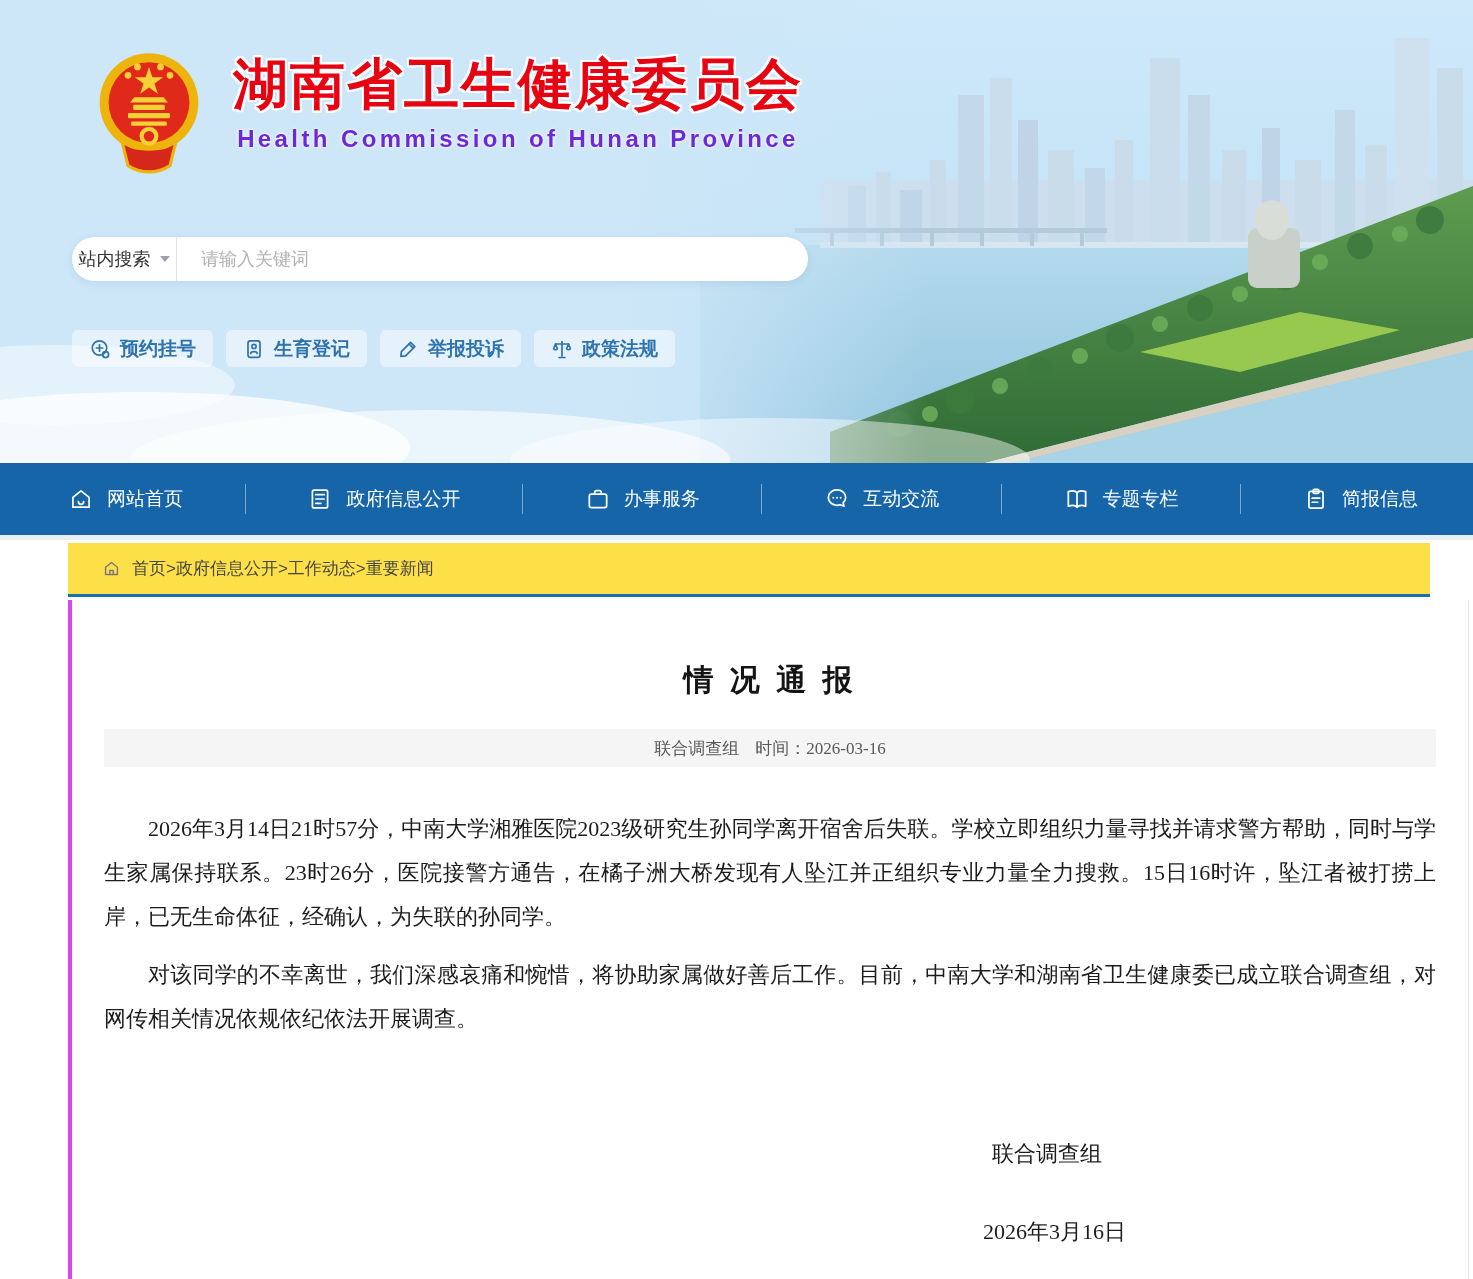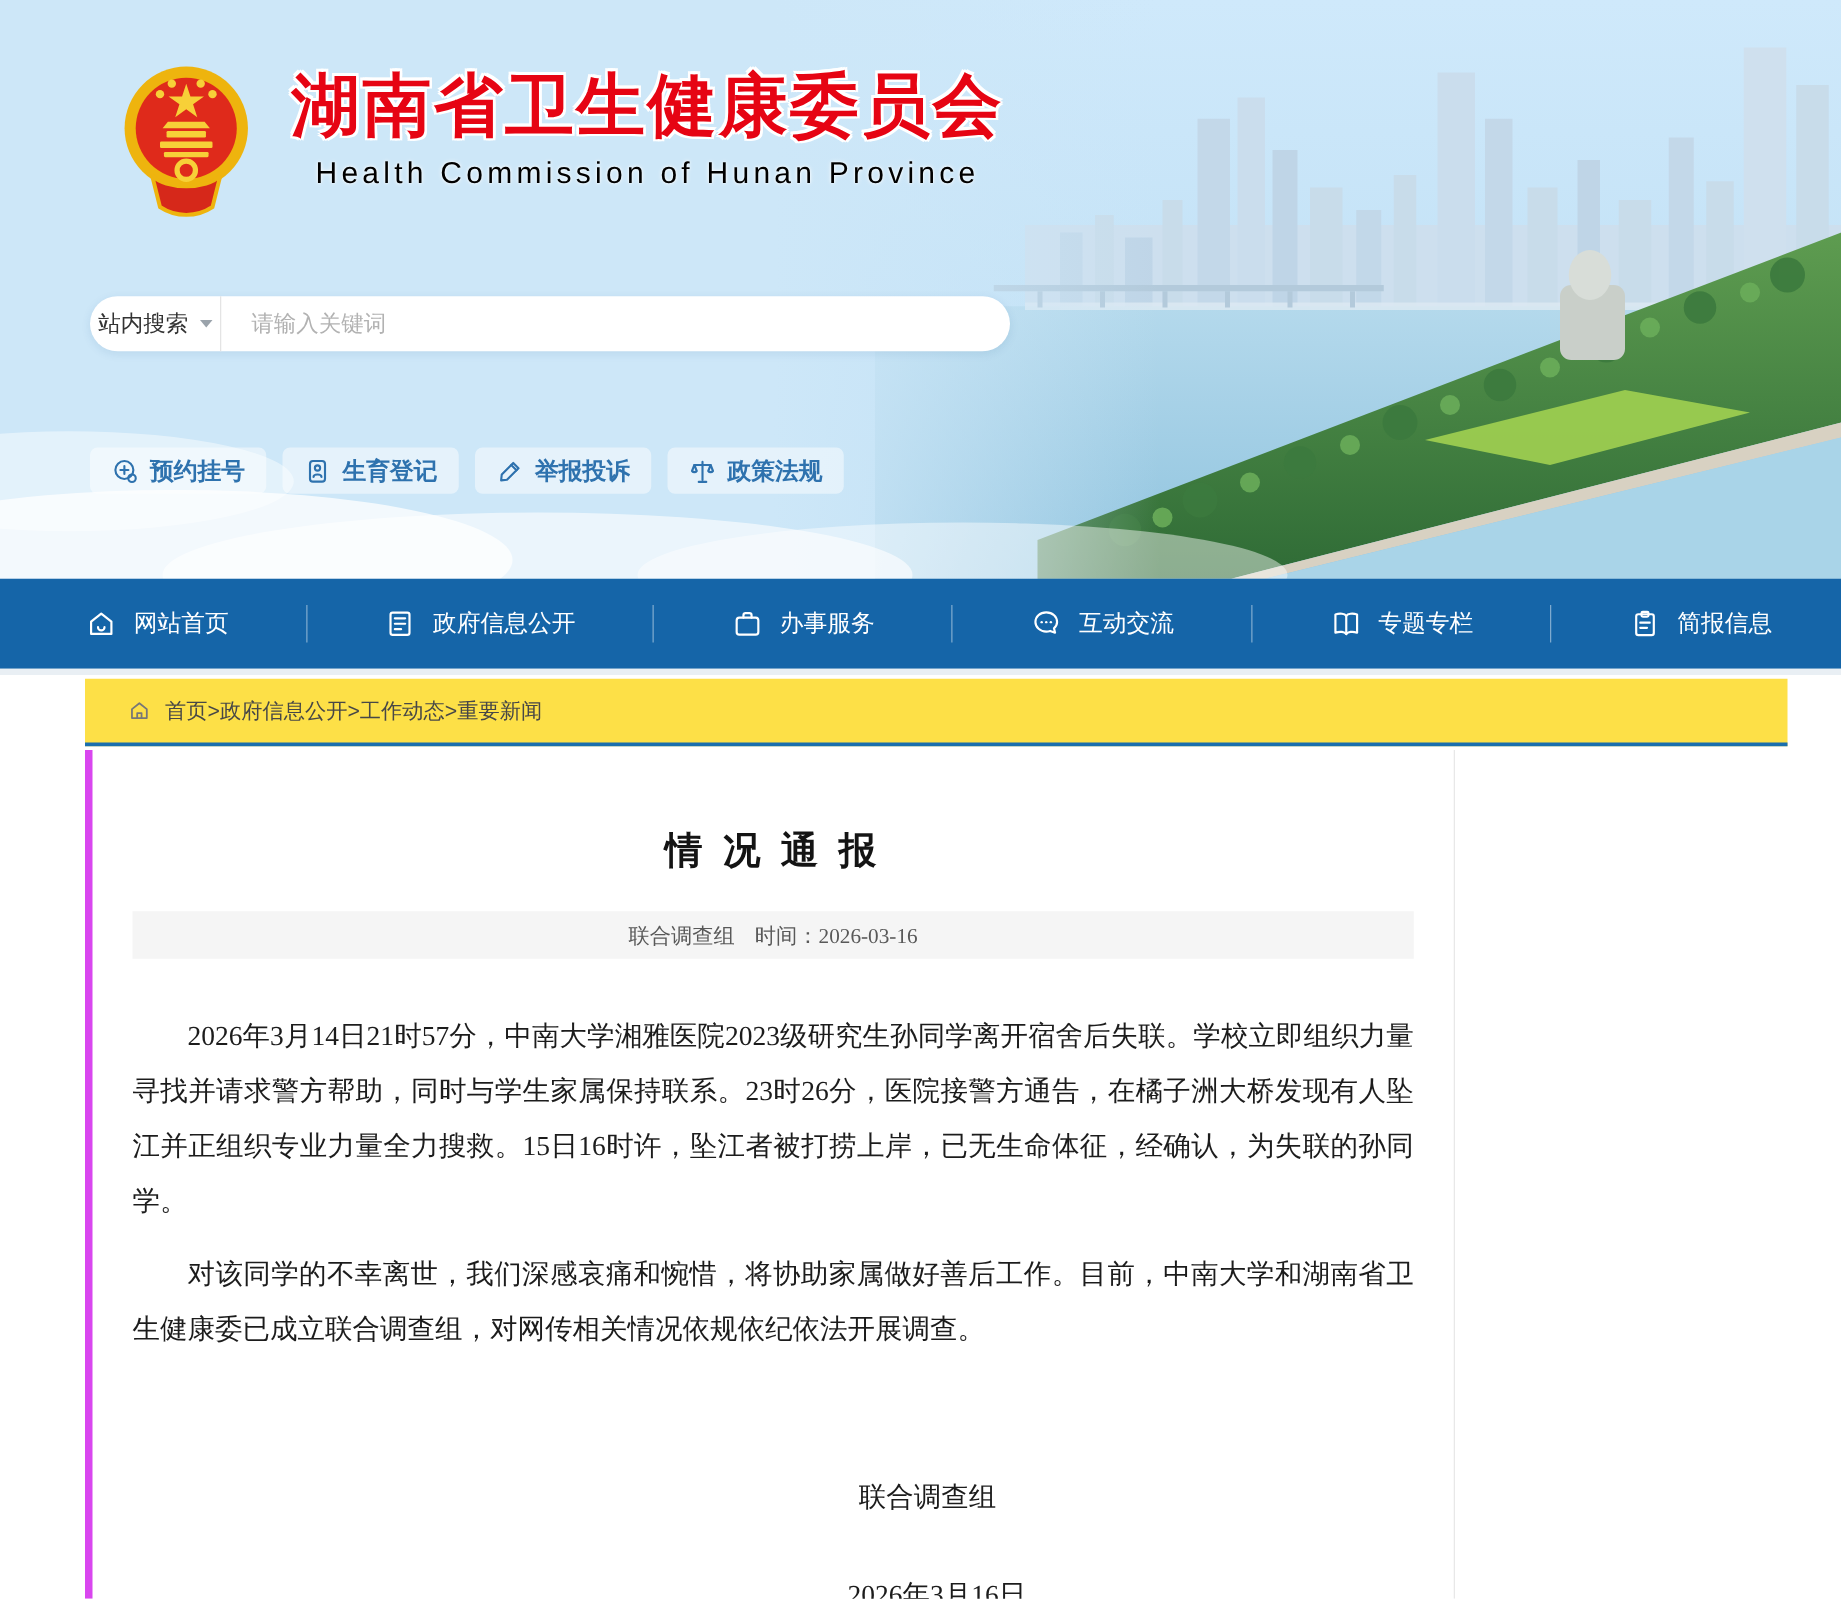--- a/index.html
+++ b/index.html
@@ -12,21 +12,21 @@
   .header-bg{position:absolute;left:0;top:0;width:1473px;height:463px;display:block;}
   .logo{position:absolute;left:95px;top:48px;display:flex;align-items:flex-start;text-align:center;}
   .emblem{width:108px;height:126px;flex:0 0 auto;}
   .titles{margin-left:30px;padding-top:4px;}
   .site-title{
     font-size:55px;line-height:64px;font-weight:900;color:#e60413;letter-spacing:2px;
     text-shadow:-2px 0 0 #fff,2px 0 0 #fff,0 -2px 0 #fff,0 2px 0 #fff,
                 -2px -2px 0 #fff,2px 2px 0 #fff,-2px 2px 0 #fff,2px -2px 0 #fff;
   }
   .site-subtitle{
-    margin-top:9px;font-size:24px;font-weight:400;color:#000000;letter-spacing:3.4px;
+    margin-top:9px;font-size:24px;font-weight:700;color:#6d28d9;letter-spacing:3.4px;
     text-shadow:0 0 2px #fff,0 0 4px rgba(255,255,255,.8);
   }
   .search-bar{
     position:absolute;left:72px;top:237px;width:736px;height:44px;background:#fff;
     border-radius:31px;display:flex;align-items:stretch;box-shadow:0 2px 8px rgba(20,80,140,.10);
   }
   .search-scope{
     width:104px;display:flex;align-items:center;justify-content:center;gap:9px;
     border-right:1px solid #e4e4e4;font-size:18px;color:#333;cursor:pointer;flex:0 0 auto;
   }
@@ -36,42 +36,42 @@
     font-family:"Liberation Sans",sans-serif;
   }
   .search-input::placeholder{color:#b2b2b2;}
   .search-btn{
     width:130px;border:none;background:#5b9dd9;color:#fff;font-size:22px;letter-spacing:10px;
     padding-left:10px;border-radius:0 31px 31px 0;cursor:pointer;font-family:"Liberation Sans",sans-serif;
   }
   .quick-links{position:absolute;left:72px;top:330px;display:flex;gap:13px;}
   .chip{
     height:37px;padding:0 17px;background:rgba(255,255,255,.48);border-radius:6px;
-    display:flex;align-items:center;gap:9px;color:#2e72ae;font-size:19px;font-weight:600;cursor:pointer;margin-top:28px;
+    display:flex;align-items:center;gap:9px;color:#2e72ae;font-size:19px;font-weight:600;cursor:pointer;
   }
   .chip svg{flex:0 0 auto;}
   
   .navbar{
     position:absolute;left:0;top:463px;width:1473px;height:72px;background:#1565a8;
     display:flex;align-items:center;justify-content:space-between;box-sizing:border-box;
     padding:0 55px 0 68px;
   }
   .nav-item{display:flex;align-items:center;gap:13px;color:#fff;font-size:19px;cursor:pointer;white-space:nowrap;}
   .nav-divider{width:1px;height:30px;background:rgba(255,255,255,.45);}
   .nav-strip{position:absolute;left:0;top:535px;width:1473px;height:5px;background:#e9eff4;}
   
   .breadcrumb-box{
     position:absolute;left:68px;top:543px;width:1362px;height:54px;background:#fde047;
     border-bottom:3px solid #1a6fae;box-sizing:border-box;display:flex;align-items:center;
     padding-left:34px;gap:11px;font-size:17px;color:#474747;
   }
   
   .article-box{
-    position:absolute;left:68px;top:600px;width:1096px;height:679px;background:#fff;
-    border-left:6px solid #d946ef;border-right:1px solid #e8e8e8;box-sizing:border-box;
+    position:absolute;left:68px;top:600px;width:1401px;height:679px;background:#fff;
+    border-left:4px solid #d946ef;border-right:1px solid #e8e8e8;box-sizing:border-box;
     padding:0 32px;
   }
   .article-title{
     margin-top:60px;text-align:center;font-size:30px;font-weight:700;color:#141414;letter-spacing:4px;
   }
   .article-meta{
     margin-top:28px;height:38px;background:#f5f5f5;display:flex;align-items:center;justify-content:center;
     gap:16px;font-size:17px;color:#595959;font-family:"Liberation Serif",serif;
   }
   .article-body{

